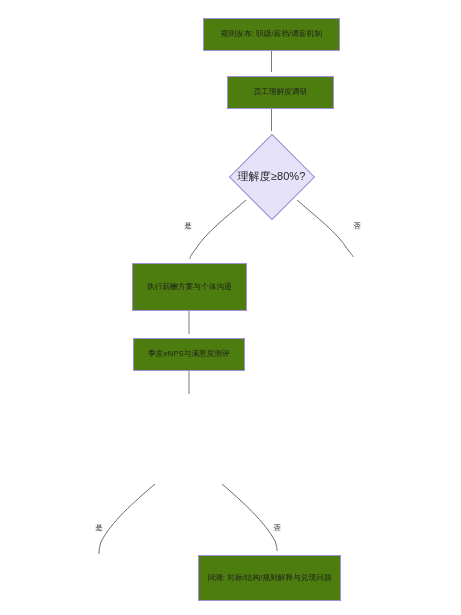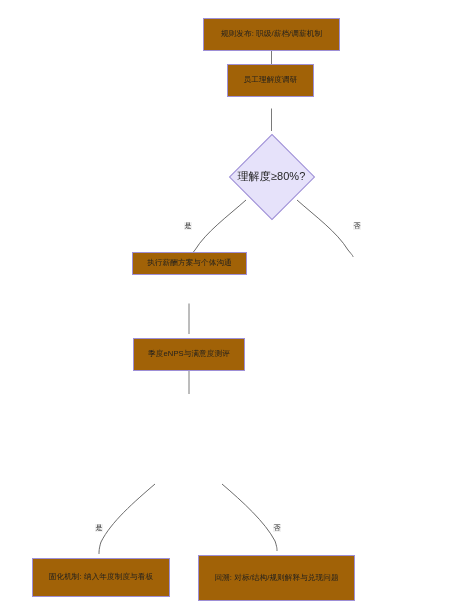--- a/index.html
+++ b/index.html
@@ -34,21 +34,21 @@
   .node {
     position: absolute;
     z-index: 2;
     box-sizing: border-box;
     display: flex;
     align-items: center;
     justify-content: center;
     text-align: center;
   }
   .node-rect {
-    background: #a16207;
+    background: #4d7c0f;
     border: 1px solid #9e8fd6;
     font-size: 7.6px;
     line-height: 1.85;
     padding: 0 6px;
     letter-spacing: 0.1px;
   }
   .node-rect .label {
     display: block;
     width: 100%;
   }
@@ -113,48 +113,45 @@
 
     <path d="M155,484 C134,502 111,522 101,542 C99,548 99,552 99,554" stroke="#6b6b6b" stroke-width="1" marker-end="url(#arrow)"></path>
 
     <path d="M222,484 C243,502 265,522 275,541 C277,547 277,549 277,551" stroke="#6b6b6b" stroke-width="1" marker-end="url(#arrow)"></path>
   </svg>
 
   <div class="node node-rect" style="left:203px; top:18px; width:137px; height:33px;">
     <span class="label">规则发布: 职级/薪档/调薪机制</span>
   </div>
 
-  <div class="node node-rect" style="left:227px; top:64px; width:87px; height:33px;font-family:Liberation Mono, monospace;">
+  <div class="node node-rect" style="left:227px; top:76px; width:107px; height:33px;font-family:Liberation Mono, monospace;">
     <span class="label">员工理解度调研</span>
   </div>
 
   <div class="node node-diamond" style="left:212px; top:117px; width:119px; height:119px;">
     <span class="diamond-shape" style="width:61px; height:61px;"></span>
     <span class="label">理解度≥80%?</span>
   </div>
 
   <div class="edge-label" style="left:184px; top:222px;">是</div>
 
   <div class="edge-label" style="left:353px; top:222px;">否</div>
 
-  <div class="node node-rect" style="left:132px; top:252px; width:115px; height:23px;justify-content:flex-end;">
+  <div class="node node-rect" style="left:132px; top:263px; width:115px; height:48px;justify-content:flex-end;">
     <span class="label">执行薪酬方案与个体沟通</span>
   </div>
 
 
   <div class="node node-rect" style="left:133px; top:338px; width:112px; height:33px;justify-content:center;">
     <span class="label">季度eNPS与满意度测评</span>
   </div>
 
 
   <div class="edge-label" style="left:95px; top:524px;">是</div>
 
   <div class="edge-label" style="left:273px; top:524px;">否</div>
 
-  <div class="node node-rect" style="left:32px; top:558px; width:138px; height:39px;">
-    <span class="label">固化机制: 纳入年度制度与看板</span>
-  </div>
 
-  <div class="node node-rect" style="left:198px; top:555px; width:157px; height:46px;">
+  <div class="node node-rect" style="left:198px; top:555px; width:143px; height:46px;">
     <span class="label">回溯: 对标/结构/规则解释与兑现问题</span>
   </div>
 
 </div>
 
 </body></html>

